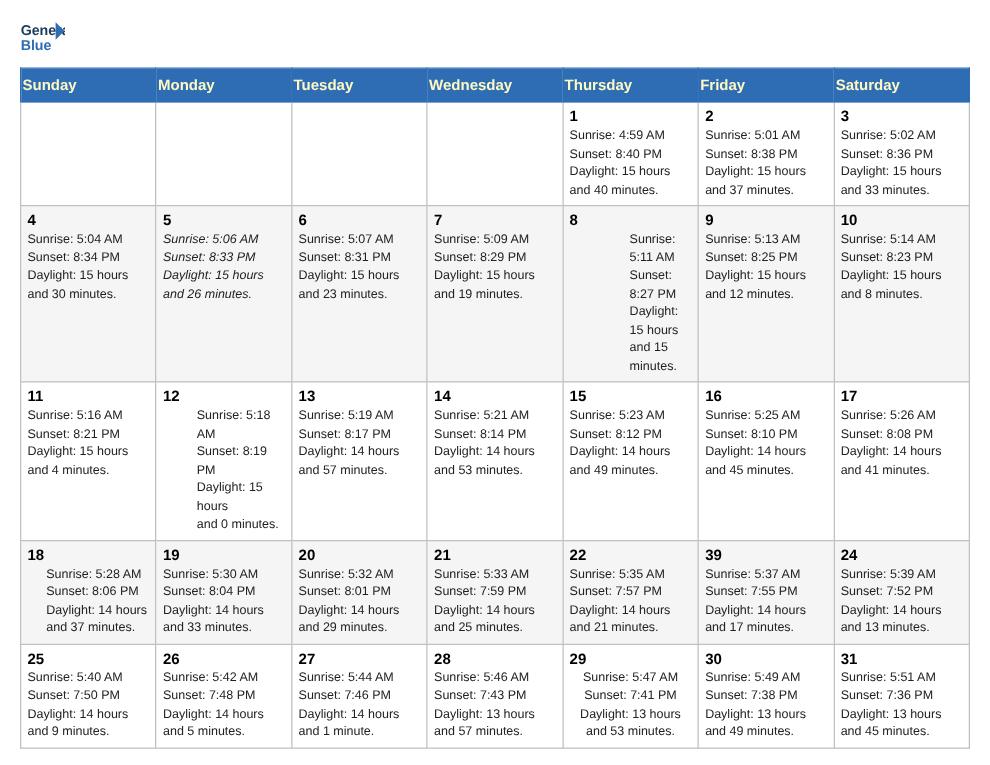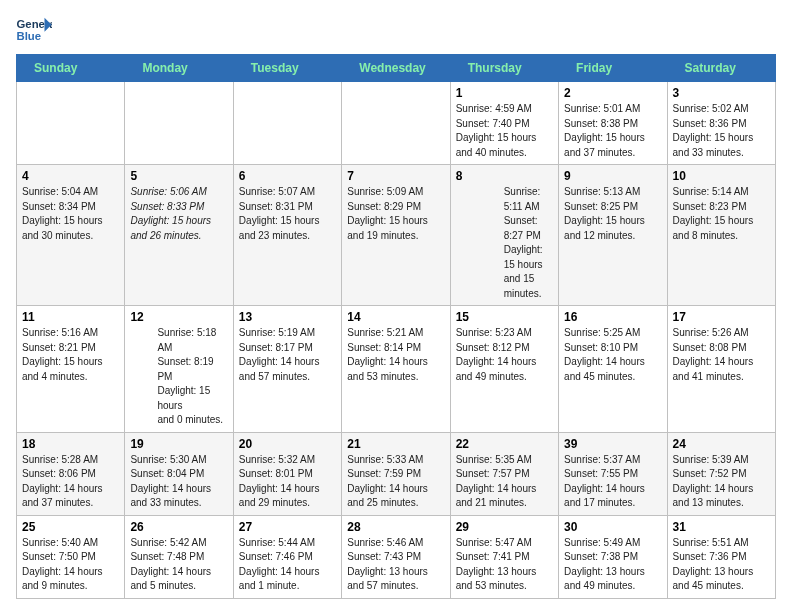--- a/index.html
+++ b/index.html
@@ -39,23 +39,23 @@
       color: #1a1a2e;
       margin-top: 2px;
     }
     table {
       width: 100%;
       border-collapse: collapse;
       font-size: 11px;
     }
     thead th {
       background-color: #2e6db4;
-      color: #86efac;
+      color: #fef9c3;
       text-align: left;
-      padding: 6px 17px;
+      padding: 6px 1px;
       font-size: 12px;
       font-weight: bold;
       border: 1px solid #2e6db4;
     }
     tbody td {
       border: 1px solid #c0c0c0;
       vertical-align: top;
       padding: 4px 5px;
       width: 108px;
       min-height: 70px;
@@ -111,21 +111,21 @@
   </thead>
   <tbody id="calendar-body">
   <tr>
         <td class="empty-cell"></td>
         <td class="empty-cell"></td>
         <td class="empty-cell"></td>
         <td class="empty-cell"></td>
         <td>
           <span class="day-num">1</span>
           <div class="day-info" style="white-space: pre-line;">Sunrise: 4:59 AM
-Sunset: 7:40 PM
+Sunset: 8:40 PM
 Daylight: 15 hours
 and 40 minutes.</div>
         </td>
         <td>
           <span class="day-num">2</span>
           <div class="day-info" style="white-space: pre-line;">Sunrise: 5:01 AM
 Sunset: 8:38 PM
 Daylight: 15 hours
 and 37 minutes.</div>
         </td>
@@ -235,21 +235,21 @@
           <span class="day-num">17</span>
           <div class="day-info" style="white-space: pre-line;">Sunrise: 5:26 AM
 Sunset: 8:08 PM
 Daylight: 14 hours
 and 41 minutes.</div>
         </td>
       </tr>
       <tr>
         <td>
           <span class="day-num">18</span>
-          <div class="day-info" style="white-space: pre-line;">Sunrise: 5:28 AM
+          <div class="day-info" style="white-space: pre-line; margin-left: 15px;">Sunrise: 5:28 AM
 Sunset: 8:06 PM
 Daylight: 14 hours
 and 37 minutes.</div>
         </td>
         <td>
           <span class="day-num">19</span>
           <div class="day-info" style="white-space: pre-line;">Sunrise: 5:30 AM
 Sunset: 8:04 PM
 Daylight: 14 hours
 and 33 minutes.</div>
@@ -314,21 +314,21 @@
         </td>
         <td>
           <span class="day-num">28</span>
           <div class="day-info" style="white-space: pre-line;">Sunrise: 5:46 AM
 Sunset: 7:43 PM
 Daylight: 13 hours
 and 57 minutes.</div>
         </td>
         <td>
           <span class="day-num">29</span>
-          <div class="day-info" style="white-space: pre-line;">Sunrise: 5:47 AM
+          <div class="day-info" style="white-space: pre-line; text-align: center;">Sunrise: 5:47 AM
 Sunset: 7:41 PM
 Daylight: 13 hours
 and 53 minutes.</div>
         </td>
         <td>
           <span class="day-num">30</span>
           <div class="day-info" style="white-space: pre-line;">Sunrise: 5:49 AM
 Sunset: 7:38 PM
 Daylight: 13 hours
 and 49 minutes.</div>

